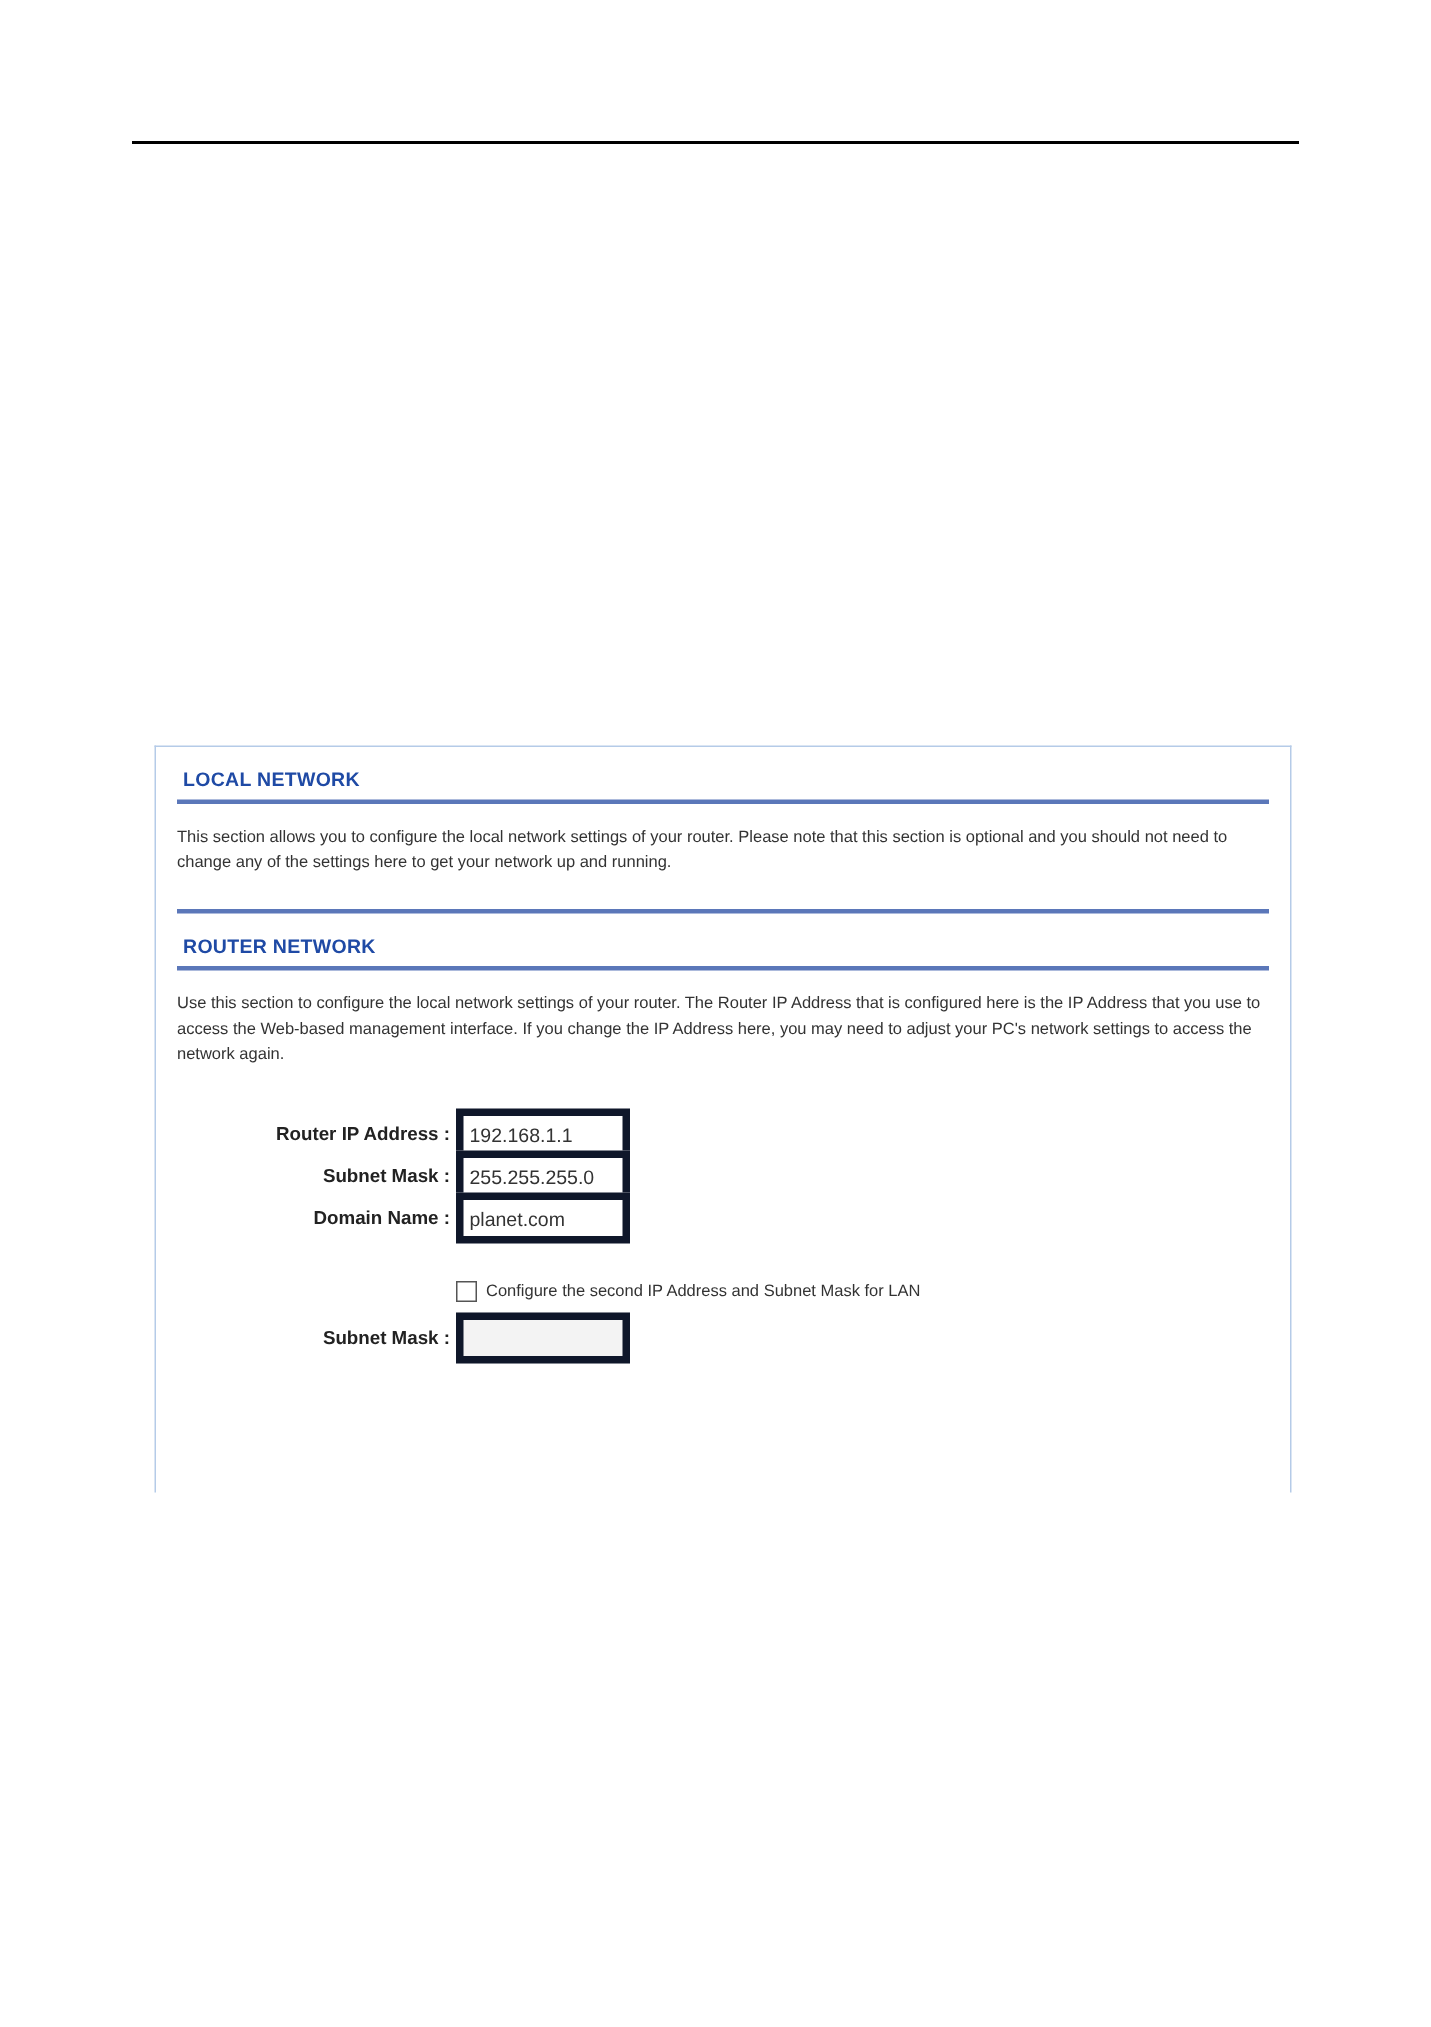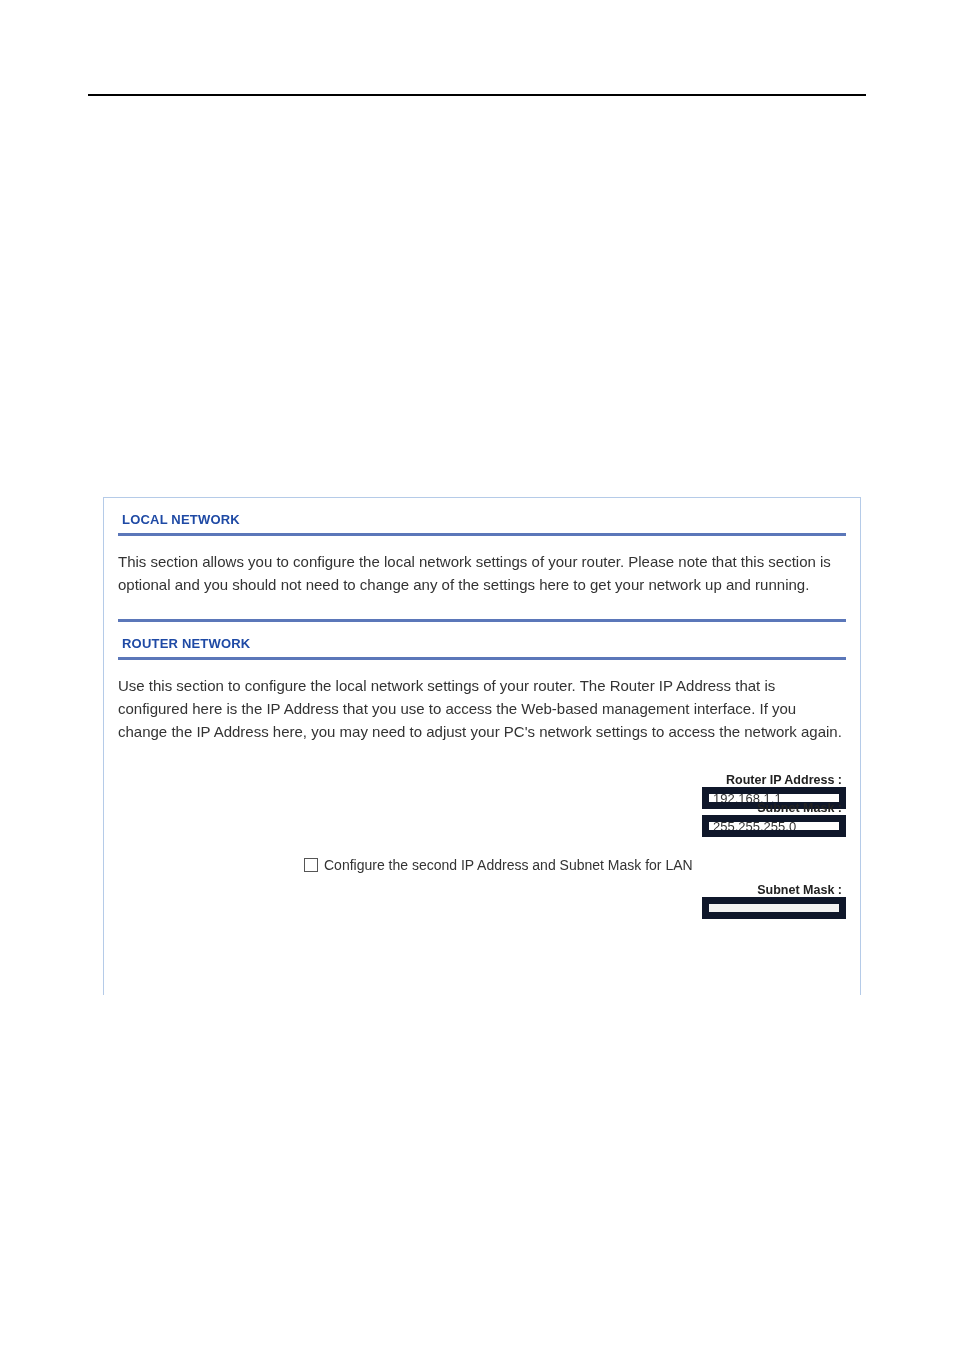--- a/index.html
+++ b/index.html
@@ -46,58 +46,57 @@
     letter-spacing: 0.2px;
     padding: 14px 0 6px 18px;
   }
   .title-underline {
     height: 3px;
     background: #5b77b9;
     margin: 0 14px 0 14px;
   }
   .desc {
     color: #333;
-    font-size: 15px;
+    font-size: 11px;
     line-height: 1.55;
     padding: 14px 14px 22px 14px;
   }
 
   .heavy-sep {
     height: 3px;
     background: #5b77b9;
     margin: 0 14px 0 14px;
   }
 
   .form-area {
     padding: 8px 14px 0 14px;
   }
   .form-row {
     display: flex;
-    align-items: flex-end;
+    align-items: center;
     height: 28px;
-    flex-direction: column;
   }
   .form-label {
     width: 182px;
     text-align: right;
     font-weight: bold;
     font-size: 12.5px;
     color: #222;
     padding-right: 4px;
     white-space: nowrap;
   }
   .form-input {
-    width: 144px;
+    width: 116px;
     height: 22px;
     box-sizing: border-box;
-    border: 7px solid #0f172a;
+    border: 5px solid #0f172a;
     font-family: Arial, sans-serif;
     font-size: 13px;
     color: #333;
-    padding: 0 4px;
+    padding: 12px 4px;
     background: #fff;
   }
   .form-input[disabled] {
     background: #f3f3f3;
   }
 
   .chk-row {
     display: flex;
     align-items: center;
     padding: 28px 14px 10px 14px;
@@ -108,21 +107,21 @@
   .chk-box {
     width: 14px;
     height: 14px;
     border: 1px solid #555;
     background: #fff;
     margin-right: 6px;
     display: inline-block;
     box-sizing: border-box;
   }
   .chk-label {
-    font-size: 14px;
+    font-size: 11px;
     color: #333;
   }
 </style>
 </head>
 <body>
 
 <div class="page">
   <div class="top-rule"></div>
 
   <div class="panel">
@@ -142,20 +141,24 @@
       <div class="form-row">
         <div class="form-label">Router IP Address :</div>
         <input class="form-input" type="text" value="192.168.1.1" style="">
       </div>
 
       <div class="form-row">
         <div class="form-label">Subnet Mask :</div>
         <input class="form-input" type="text" value="255.255.255.0" style="">
       </div>
 
+      <div class="form-row">
+        <div class="form-label">Domain Name :</div>
+        <input class="form-input" type="text" value="planet.com" style="">
+      </div>
 
     </div>
 
     <div class="chk-row">
       <div class="chk-spacer"></div>
       <span class="chk-box"></span>
       <span class="chk-label">Configure the second IP Address and Subnet Mask for LAN</span>
     </div>
 
     <div class="form-area" style="padding-top:0;">

